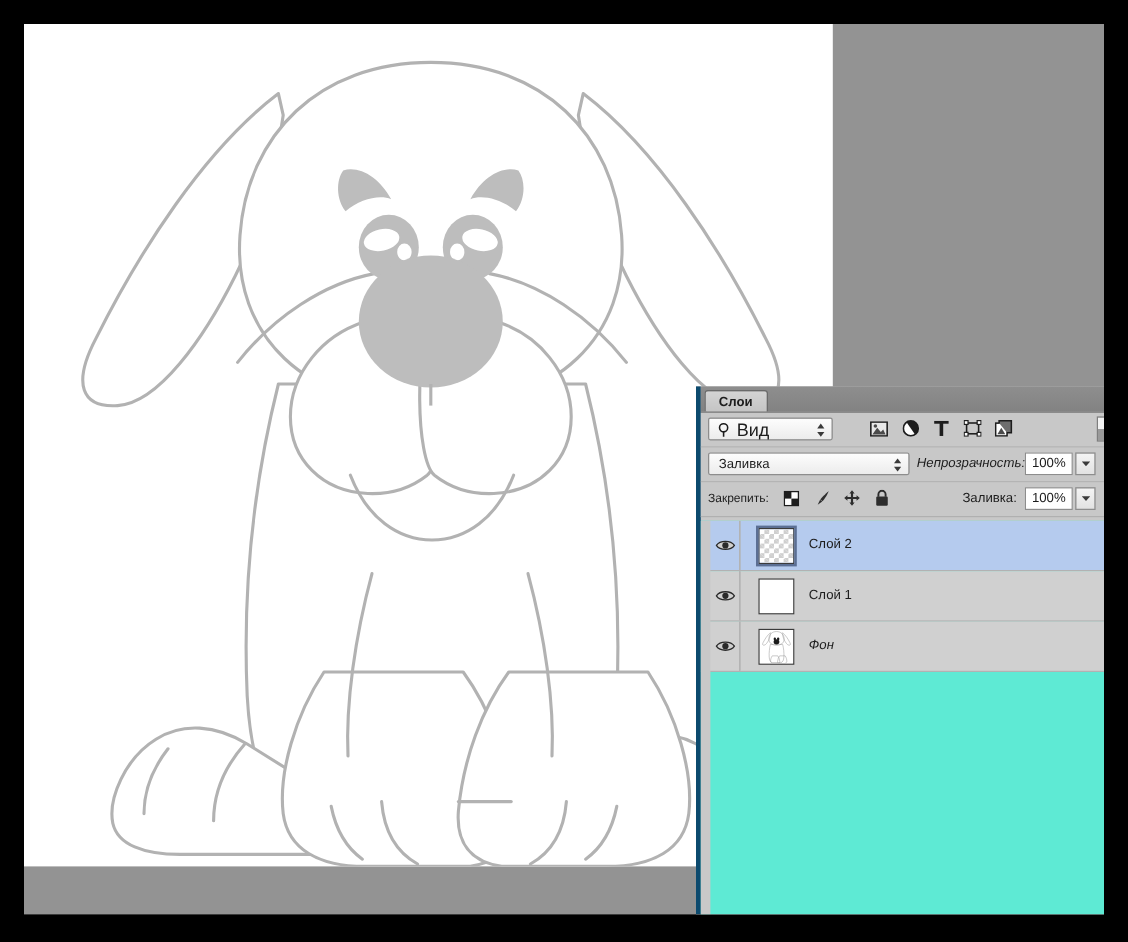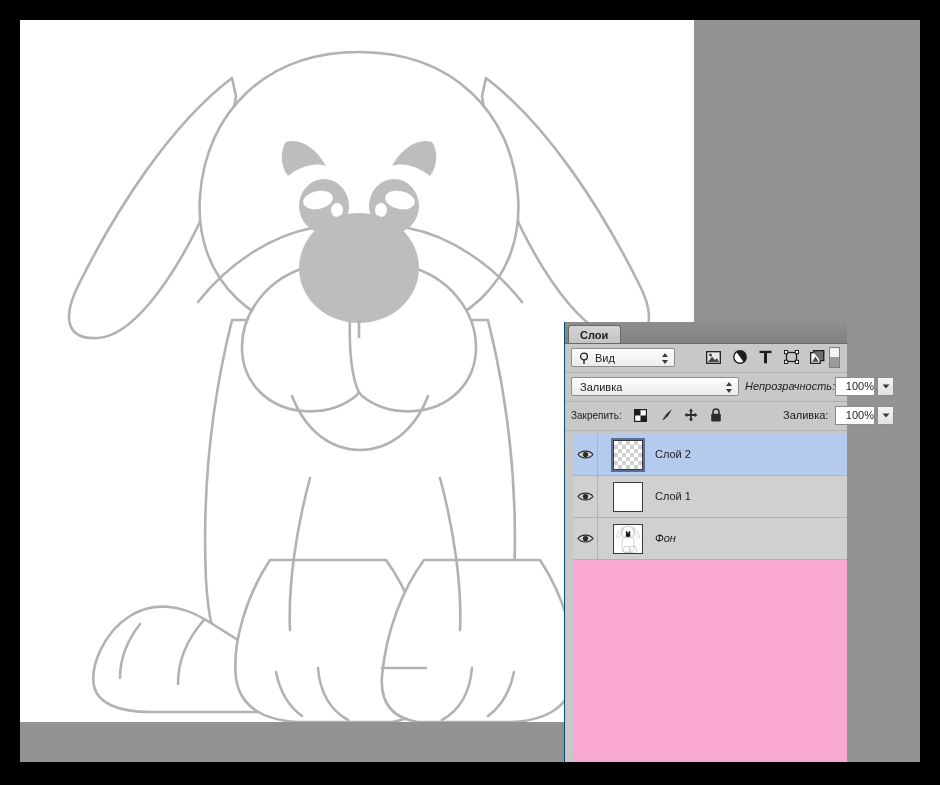--- a/index.html
+++ b/index.html
@@ -34,26 +34,26 @@
     width: 674px;
     height: 702px;
     background: #ffffff;
     overflow: hidden;
   }
   #canvas-svg { display: block; }
 
   
   #layers-panel {
     position: absolute;
-    left: 544px;
+    left: 560px;
     top: 302px;
-    width: 283px;
+    width: 352px;
     height: 440px;
     background: #c8c8c8;
-    border-left: 1px solid #0c4a6e;
+    border-left: 4px solid #0c4a6e;
     box-sizing: border-box;
     font-size: 11px;
     color: #1d1d1d;
   }
 
   
   .panel-tabbar {
     height: 21px;
     background: linear-gradient(to bottom, #8e8e8e 0%, #828282 100%);
     border-bottom: 1px solid #6a6a6a;
@@ -100,21 +100,21 @@
     position: absolute;
     left: 7px;
     top: 3px;
     width: 12px;
     height: 13px;
   }
   .filter-select .fs-label {
     position: absolute;
     left: 23px;
     top: 2px;
-    font-size: 11px;
+    font-size: 15px;
     line-height: 15px;
     color: #1d1d1d;
   }
   .spin-arrows {
     position: absolute;
     right: 5px;
     top: 3px;
     width: 8px;
     height: 13px;
   }
@@ -173,21 +173,21 @@
     color: #1d1d1d;
     white-space: nowrap;
   }
   .num-field {
     position: absolute;
     width: 40px;
     height: 19px;
     background: #ffffff;
     border: 1px solid #8d8d8d;
     box-sizing: border-box;
-    text-align: right;
+    text-align: center;
     font-size: 11px;
     line-height: 17px;
     color: #1d1d1d;
   }
   .num-drop {
     position: absolute;
     width: 17px;
     height: 19px;
     background: linear-gradient(to bottom, #f4f4f4 0%, #e2e2e2 100%);
     border: 1px solid #8d8d8d;
@@ -221,21 +221,21 @@
     justify-content: center;
   }
 
   
   #layer-list {
     position: absolute;
     left: 0;
     top: 112px;
     right: 0;
     bottom: 0;
-    background: #f9a8d4;
+    background: #5eead4;
     overflow: hidden;
   }
   .layer-row {
     position: relative;
     height: 41px;
     border-bottom: 1px solid #b2b2b2;
     background: #d0d0d0;
   }
   .layer-row.selected {
     background: #b5cbee;

